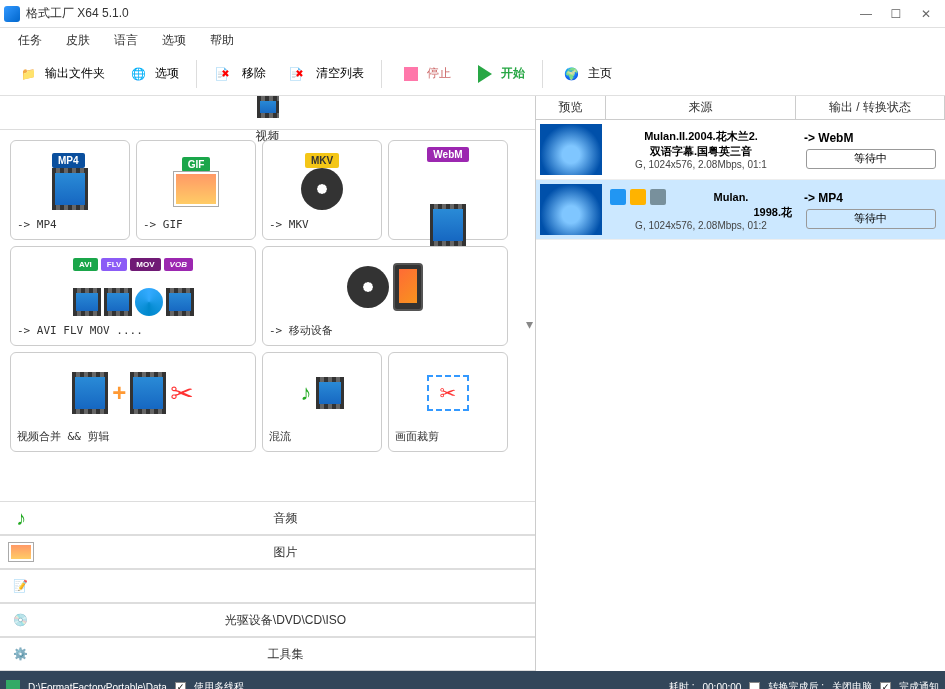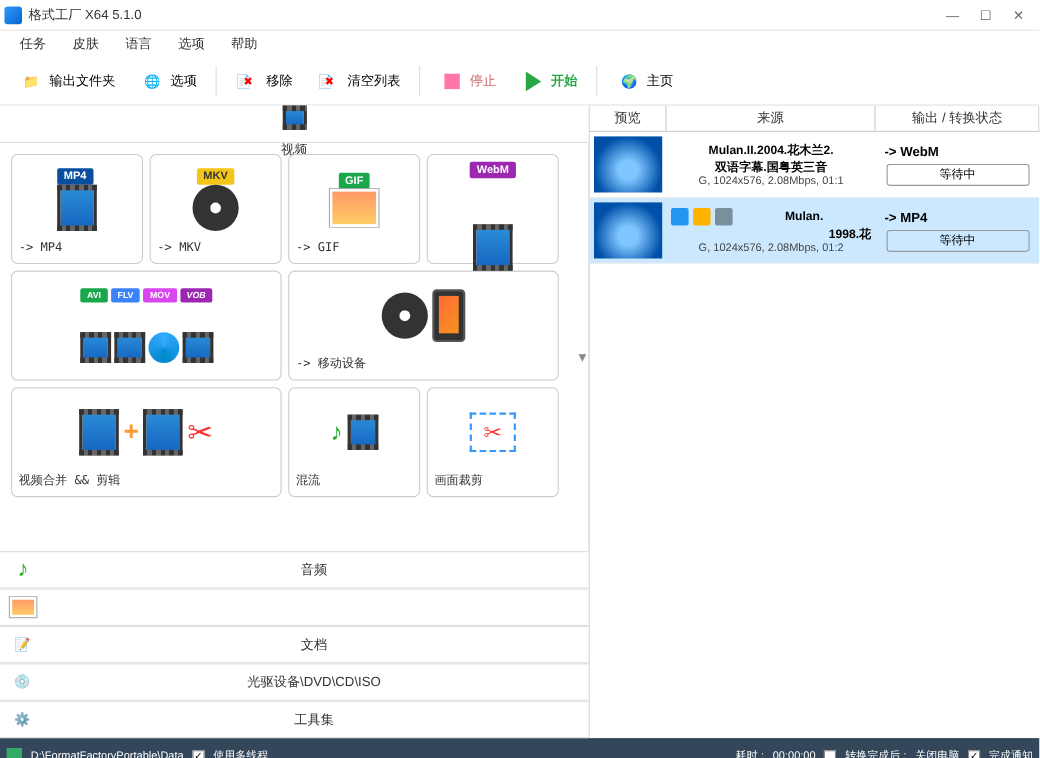--- a/index.html
+++ b/index.html
@@ -154,62 +154,63 @@
             <span class="badge" style="background:#0a4f9e;">MP4</span>
             <div class="film"></div>
           </div>
         </div>
         <div class="label">-&gt; MP4</div>
       </div>
 
       <div class="tile">
         <div class="artwork">
           <div style="display:flex;flex-direction:column;align-items:center;">
+            <span class="badge" style="background:#1aa64a;">GIF</span>
+            <div class="pic"></div>
+          </div>
+        </div>
+        <div class="label">-&gt; GIF</div>
+      </div>
+
+      <div class="tile">
+        <div class="artwork">
+          <div style="display:flex;flex-direction:column;align-items:center;">
             <span class="badge" style="background:#f4c617;color:#333;">MKV</span>
             <div class="disc"></div>
           </div>
         </div>
         <div class="label">-&gt; MKV</div>
-      </div>
-
-      <div class="tile">
-        <div class="artwork">
-          <div style="display:flex;flex-direction:column;align-items:center;">
-            <span class="badge" style="background:#1aa64a;">GIF</span>
-            <div class="pic"></div>
-          </div>
-        </div>
-        <div class="label">-&gt; GIF</div>
       </div>
 
       <div class="tile">
         <div class="artwork">
           <div style="display:flex;flex-direction:column;align-items:center;gap:42px;">
             <span class="badge" style="background:#9c27b0;">WebM</span>
             <div class="film"></div>
           </div>
         </div>
         <div class="label">-&gt; WebM</div>
       </div>
 
       <div class="tile wide">
         <div class="artwork" style="flex-wrap:wrap;justify-content:center;">
           <div style="display:flex;gap:3px;">
             <span class="badge" style="background:#1aa64a;font-size:8px;">AVI</span>
-            <span class="badge" style="background:#3b82f6;font-size:8px;">FLV</span>
-            <span class="badge" style="background:#d946ef;font-size:8px;">MOV</span>
+            <span class="badge" style="background:#8b5cf6;font-size:8px;">FLV</span>
+            <span class="badge" style="background:#701a75;font-size:8px;">MOV</span>
             <span class="badge" style="background:#9c27b0;font-size:8px;font-style:italic;">VOB</span>
           </div>
           <div style="display:flex;gap:3px;margin-top:4px;">
             <div class="film" style="width:28px;height:28px;"></div>
             <div class="film" style="width:28px;height:28px;"></div>
             <div style="width:28px;height:28px;border-radius:50%;background:conic-gradient(#3af,#08c,#3af);"></div>
             <div class="film" style="width:28px;height:28px;"></div>
           </div>
         </div>
+        <div class="label">-&gt; AVI FLV MOV ....</div>
       </div>
 
       <div class="tile wide">
         <div class="artwork">
           <div class="disc"></div>
           <div class="phone">
               <div class="screen"></div>
             </div>
         </div>
         <div class="label">-&gt; 移动设备</div>
@@ -246,24 +247,24 @@
     </div>
 
     <div class="cat-header">
       <span class="cat-ic" style="color:#2a2;font-size:20px;">♪</span>
       <span class="cat-title">音频</span>
     </div>
     <div class="cat-header">
       <span class="cat-ic">
           <span class="pic" style="width:24px;height:18px;"></span>
         </span>
+      <span class="cat-title">图片</span>
     </div>
     <div class="cat-header">
       <span class="cat-ic">📝</span>
-      <span class="cat-title">文档</span>
     </div>
     <div class="cat-header">
       <span class="cat-ic">💿</span>
       <span class="cat-title">光驱设备\DVD\CD\ISO</span>
     </div>
     <div class="cat-header">
       <span class="cat-ic">⚙️</span>
       <span class="cat-title">工具集</span>
     </div>
 

